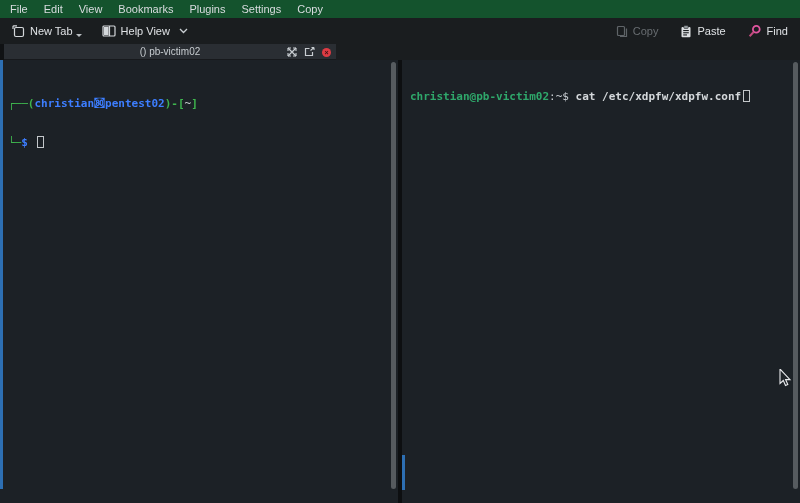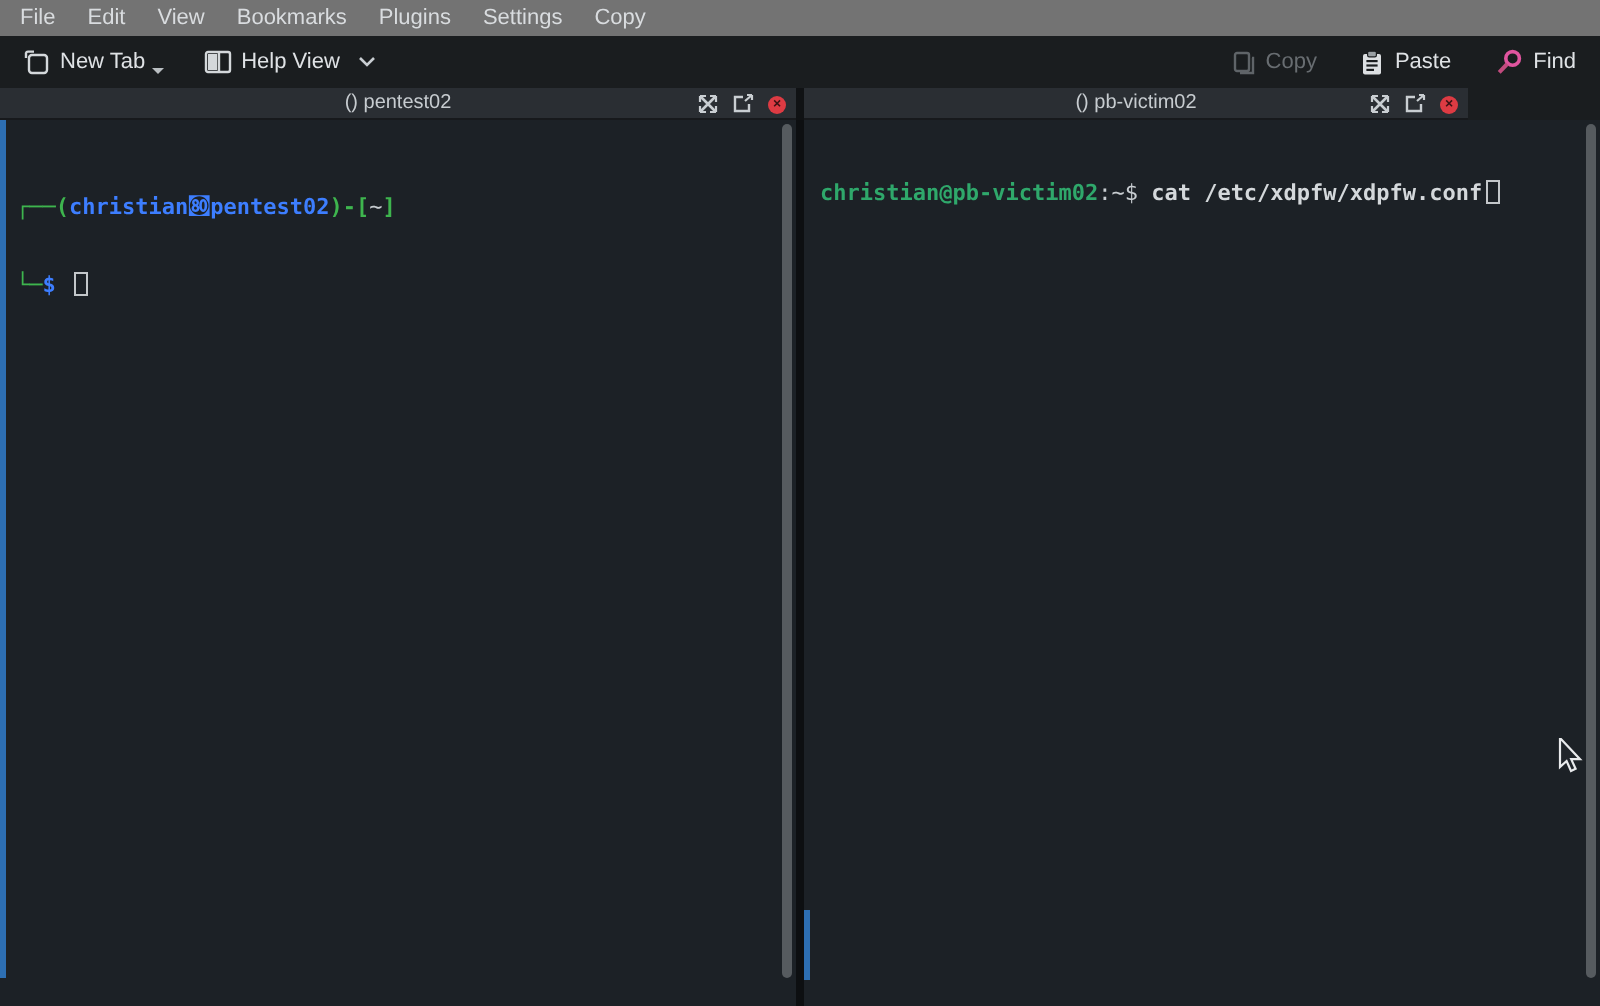--- a/index.html
+++ b/index.html
@@ -7,21 +7,21 @@
   body {
     font-family: "Liberation Sans", sans-serif;
     background:#1a1d1f;
     position:relative;
     -webkit-font-smoothing:antialiased;
   }
   .window { position:absolute; inset:0; width:800px; height:503px; display:flex; flex-direction:column; }
 
   
   .menubar {
-    height:18px; background:#737373; display:flex; align-items:center;
+    height:18px; background:#14532d; display:flex; align-items:center;
     padding-left:2px; flex:0 0 auto;
   }
   .menu-item {
     color:#d9dcdf; font-size:11px; padding:2px 8px; cursor:default;
   }
 
   
   .toolbar {
     height:26px; background:#1a1d1f; display:flex; align-items:center;
     padding:0 6px; flex:0 0 auto;
@@ -168,38 +168,20 @@
         <svg width="14" height="14" viewBox="0 0 14 14">
           <circle cx="8.3" cy="5.2" r="3.4" fill="none" stroke="#e0559f" stroke-width="1.8"></circle>
           <line x1="5.6" y1="8" x2="1.6" y2="12.2" stroke="#c24b7e" stroke-width="2"></line>
         </svg>
       </span>
       <span>Find</span>
     </div>
   </div>
 
   <div class="headers">
-    <div class="pane-header left">
-      <span class="pane-title">() pentest02</span>
-      <span class="hdr-icons">
-        <span>
-          <svg width="10" height="10" viewBox="0 0 10 10">
-            <path d="M1,1 L9,9 M9,1 L1,9" stroke="#c9ced2" stroke-width="1.3"></path>
-            <path d="M1,1 L4,1 M1,1 L1,4 M9,9 L6,9 M9,9 L9,6 M9,1 L6,1 M9,1 L9,4 M1,9 L4,9 M1,9 L1,6" stroke="#c9ced2" stroke-width="1.1"></path>
-          </svg>
-        </span>
-        <span>
-          <svg width="11" height="10" viewBox="0 0 11 10">
-            <path d="M5.5,1.5 L1.5,1.5 L1.5,8.5 L8.5,8.5 L8.5,5" fill="none" stroke="#c9ced2" stroke-width="1.2"></path>
-            <path d="M6.5,3.5 L10,0.5 M10,0.5 L7.5,0.5 M10,0.5 L10,3" stroke="#c9ced2" stroke-width="1.1" fill="none"></path>
-          </svg>
-        </span>
-        <span class="close-dot">×</span>
-      </span>
-    </div>
     <div class="hdr-divider"></div>
     <div class="pane-header right">
       <span class="pane-title">() pb-victim02</span>
       <span class="hdr-icons">
         <span>
           <svg width="10" height="10" viewBox="0 0 10 10">
             <path d="M1,1 L9,9 M9,1 L1,9" stroke="#c9ced2" stroke-width="1.3"></path>
             <path d="M1,1 L4,1 M1,1 L1,4 M9,9 L6,9 M9,9 L9,6 M9,1 L6,1 M9,1 L9,4 M1,9 L4,9 M1,9 L1,6" stroke="#c9ced2" stroke-width="1.1"></path>
           </svg>
         </span>

